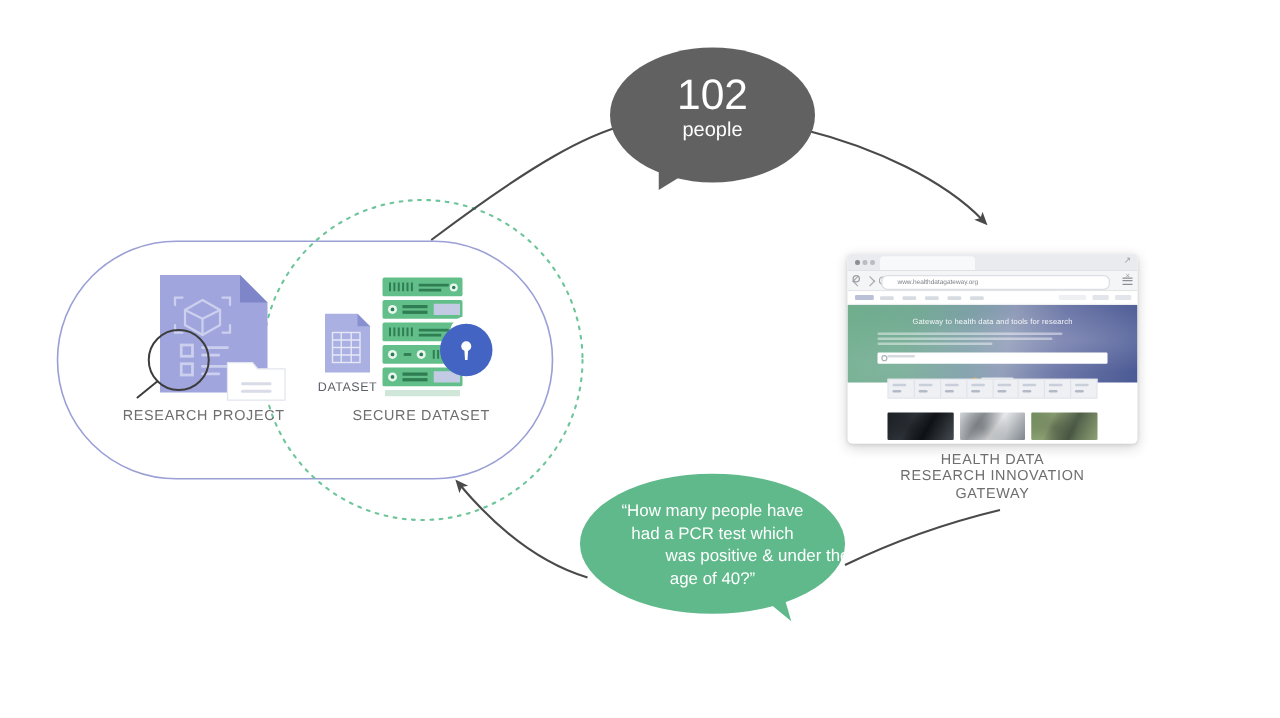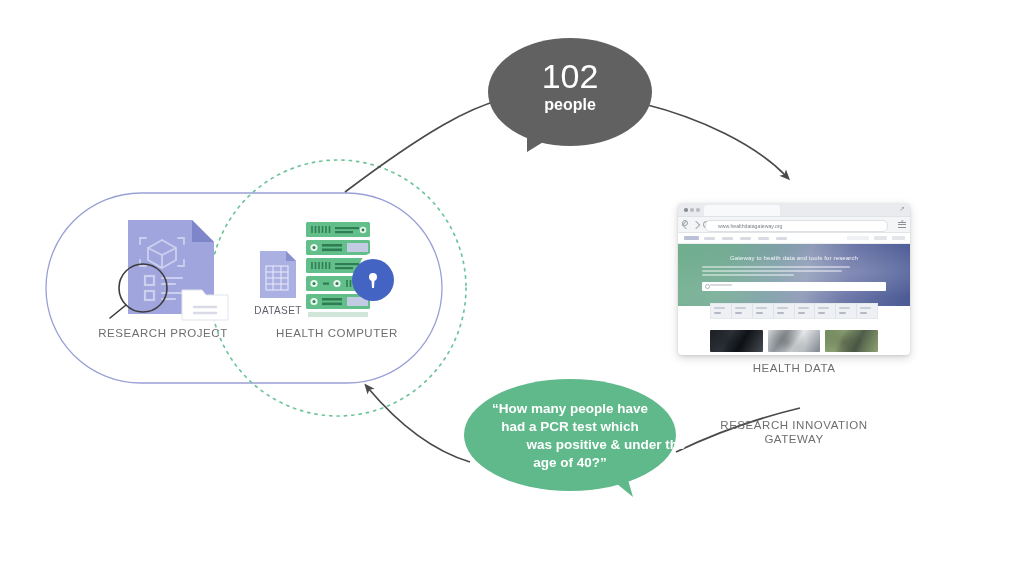--- a/index.html
+++ b/index.html
@@ -20,21 +20,20 @@
 
   .dataset-label{
     position:absolute;color:#5f5f6a;font-size:10px;letter-spacing:.4px;
     text-align:center;white-space:nowrap;
   }
 
   
   .bubble-text{
     position:absolute;color:#ffffff;text-align:center;
     pointer-events:none;
-    font-weight:bold;
   }
   .big-num{font-size:34px;line-height:36px;font-weight:400;}
   .small-num{font-size:16px;line-height:20px;}
   .quote{font-size:13.5px;line-height:19px;}
 
   
   .browser{
     position:absolute;left:678px;top:203px;width:232px;height:152px;
     background:#ffffff;border-radius:4px;
     box-shadow:0 3px 10px rgba(0,0,0,.16), 0 1px 3px rgba(0,0,0,.10);
@@ -282,21 +281,21 @@
     <rect x="20" y="78" width="20" height="2.6" fill="#2f7d53"></rect>
     <rect x="20" y="82.5" width="20" height="2.6" fill="#2f7d53"></rect>
     <rect x="45" y="77" width="21" height="9" fill="#c3cbe4"></rect>
 
     <path d="M58,46 a13,13 0 0 1 26,0 v9 h-7 v-9 a6,6 0 0 0 -12,0 v9 h-7 z" fill="#ffffff"></path>
     <circle cx="71" cy="60" r="21" fill="#4464c4"></circle>
     <circle cx="71" cy="57" r="4" fill="#ffffff"></circle>
     <path d="M69.4,58 L72.6,58 L72,68 L70,68 Z" fill="#ffffff"></path>
   </svg>
 
-  <div class="label" style="left:234px;top:327px;width:206px;">HEALTH COMPUTER</div>
+  <div class="label" style="left:234px;top:327px;width:206px;">SECURE DATASET</div>
 
   <div class="browser">
     <div class="b-chrome">
       <span class="dot d1"></span>
       <span class="dot d2"></span>
       <span class="dot d3"></span>
       <div class="b-tab"></div>
       <div class="b-resize">↗</div>
     </div>
 
@@ -387,15 +386,15 @@
     <div class="b-caption"><em></em></div>
 
     <div class="b-thumbs">
       <div class="th1"></div>
       <div class="th2"></div>
       <div class="th3"></div>
     </div>
   </div>
 
   <div class="label two" style="left:694px;top:361px;width:200px;">HEALTH DATA</div>
-  <div class="label two" style="left:694px;top:374px;width:200px;margin-top:44px;">RESEARCH INNOVATION GATEWAY</div>
+  <div class="label two" style="left:694px;top:374px;width:200px;">RESEARCH INNOVATION GATEWAY</div>
 
 </div>
 
 </body></html>

